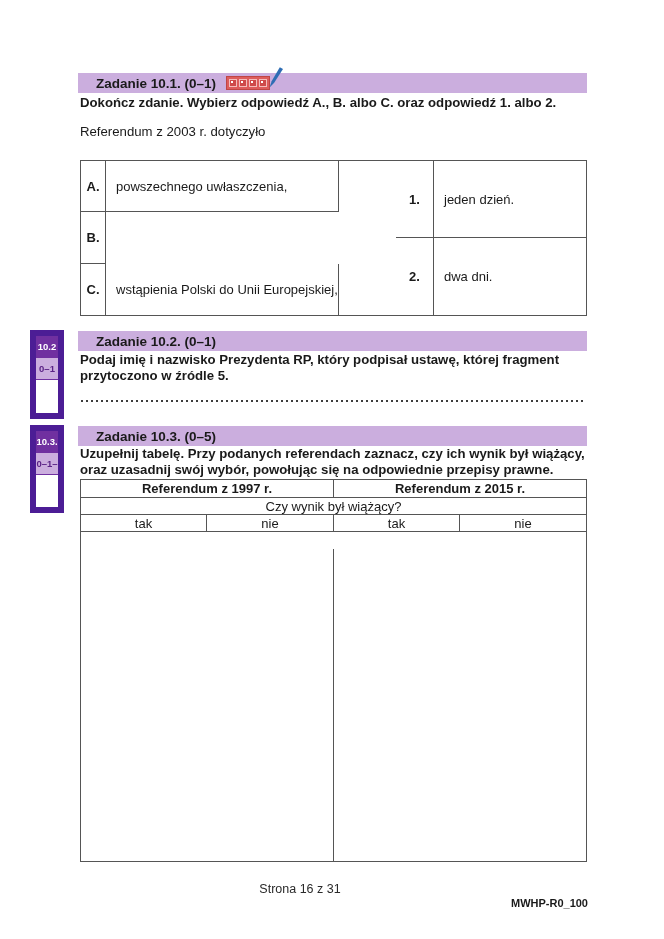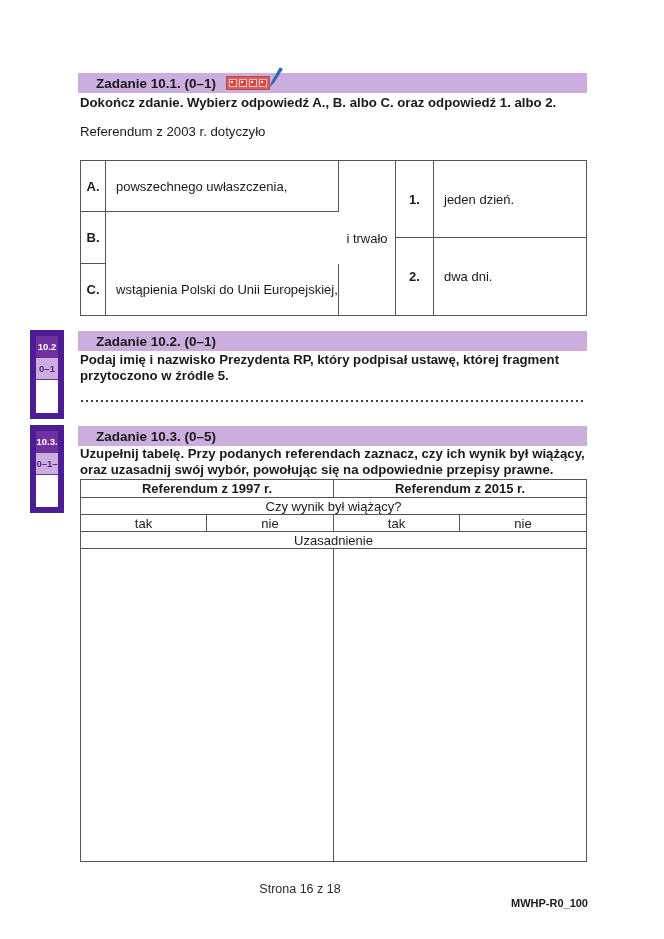--- a/index.html
+++ b/index.html
@@ -79,21 +79,20 @@
 <div class="stem" style="top:124px;">Referendum z 2003 r. dotyczyło</div>
 
 <div class="tbl" style="left:80px;top:160px;width:505px;height:154px;">
 
   <div class="cell br bb lblb" style="left:0;top:0;width:25px;height:51px;">A.</div>
   <div class="cell br bb padl" style="left:25px;top:0;width:233px;height:51px;">powszechnego uwłaszczenia,</div>
   <div class="cell br bb lblb" style="left:0;top:51px;width:25px;height:52px;">B.</div>
   <div class="cell br lblb" style="left:0;top:103px;width:25px;height:51px;">C.</div>
   <div class="cell br padl" style="left:25px;top:103px;width:233px;height:51px;">wstąpienia Polski do Unii Europejskiej,</div>
 
-  <div class="cell br ctr" style="left:258px;top:0;width:57px;height:154px;">i trwało</div>
 
   <div class="cell br bb lblb" style="left:315px;top:0;width:38px;height:77px;">1.</div>
   <div class="cell bb padl" style="left:353px;top:0;width:152px;height:77px;">jeden dzień.</div>
   <div class="cell br lblb" style="left:315px;top:77px;width:38px;height:77px;">2.</div>
   <div class="cell padl" style="left:353px;top:77px;width:152px;height:77px;">dwa dni.</div>
 </div>
 
 <div class="badge" style="top:330px;height:89px;">
   <div class="badge-num">10.2</div>
   <div class="badge-score">0–1</div>
@@ -118,19 +117,18 @@
 <div class="instr" style="top:446px;">Uzupełnij tabelę. Przy podanych referendach zaznacz, czy ich wynik był wiążący, oraz uzasadnij swój wybór, powołując się na odpowiednie przepisy prawne.</div>
 
 <div class="tbl" style="left:80px;top:479px;width:505px;height:381px;">
   <div class="cell br bb ctr hdb" style="left:0;top:0;width:253px;height:18px;">Referendum z 1997 r.</div>
   <div class="cell bb ctr hdb" style="left:253px;top:0;width:252px;height:18px;">Referendum z 2015 r.</div>
   <div class="cell bb ctr" style="left:0;top:18px;width:505px;height:17px;">Czy wynik był wiążący?</div>
   <div class="cell br bb ctr" style="left:0;top:35px;width:126px;height:17px;">tak</div>
   <div class="cell br bb ctr" style="left:126px;top:35px;width:127px;height:17px;">nie</div>
   <div class="cell br bb ctr" style="left:253px;top:35px;width:126px;height:17px;">tak</div>
   <div class="cell bb ctr" style="left:379px;top:35px;width:126px;height:17px;">nie</div>
-  <div class="cell bb ctr" style="left:0;top:52px;width:505px;height:17px;">Uzasadnienie</div>
   <div class="cell br" style="left:0;top:69px;width:253px;height:312px;"></div>
   <div class="cell" style="left:253px;top:69px;width:252px;height:312px;"></div>
 </div>
 
-<div class="footer-page" style="top:882px;">Strona 16 z 18</div>
+<div class="footer-page" style="top:882px;">Strona 16 z 31</div>
 <div class="footer-code" style="top:897px;">MWHP-R0_100</div>
 
 </body></html>

